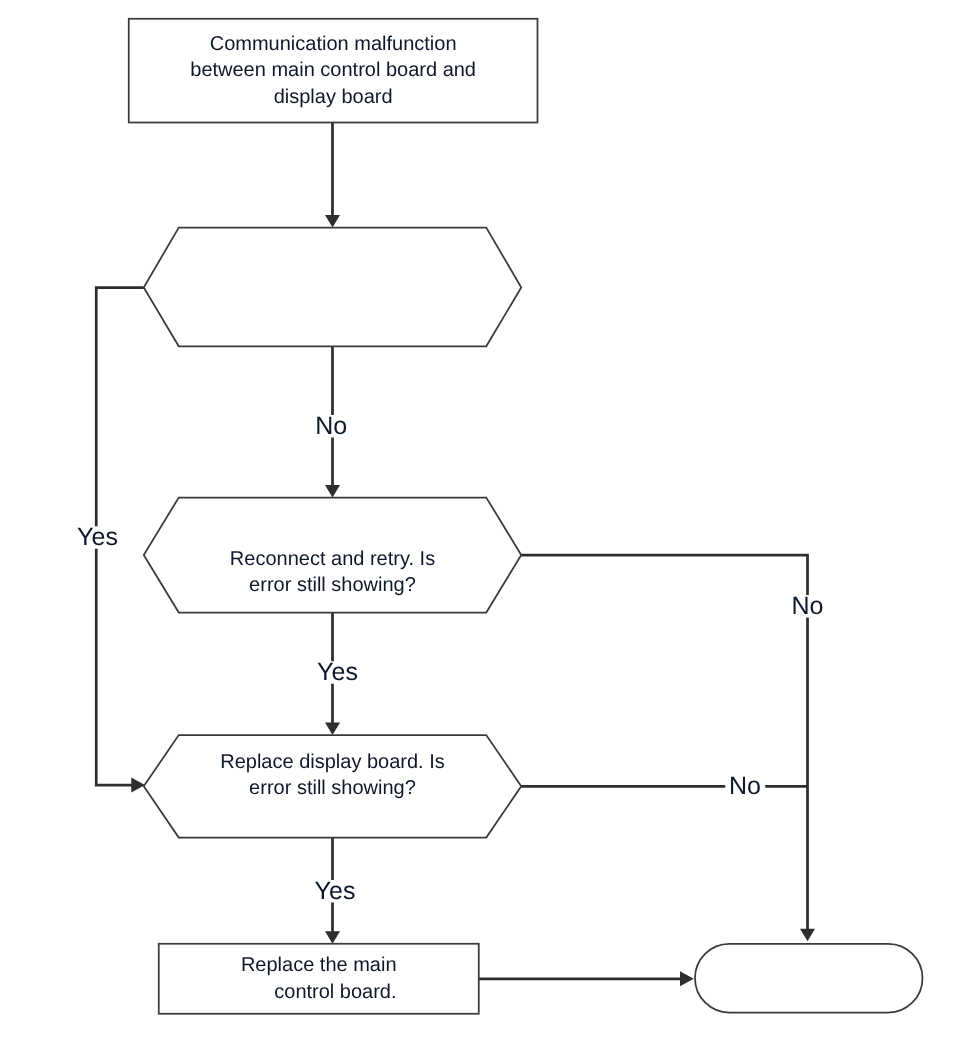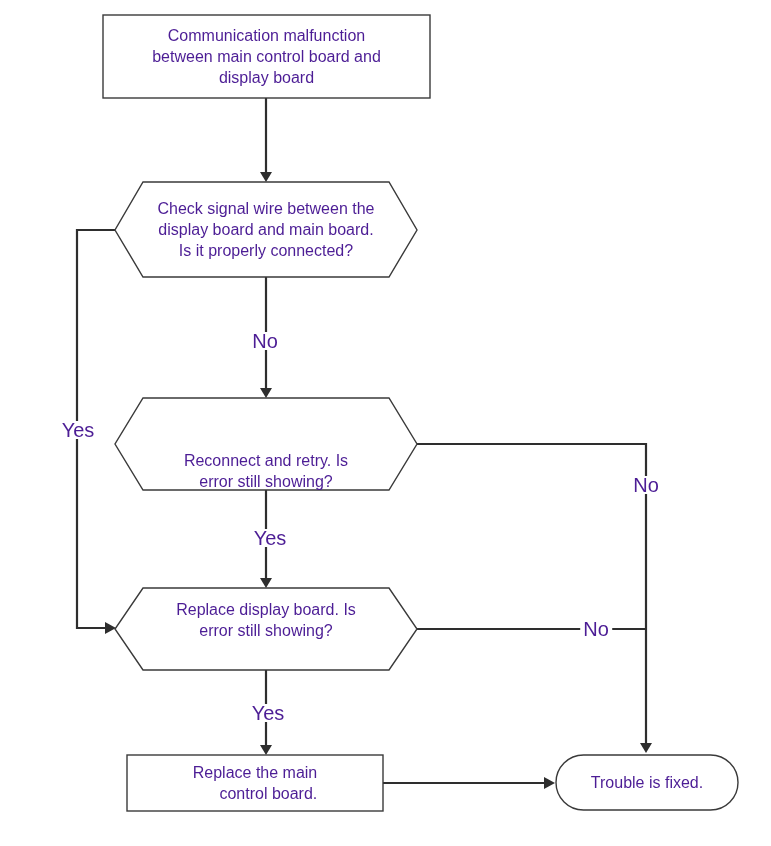--- a/index.html
+++ b/index.html
@@ -6,21 +6,21 @@
     margin: 0;
     padding: 0;
     background: #ffffff;
   }
   #canvas {
     position: relative;
     width: 771px;
     height: 846px;
     background: #ffffff;
     font-family: "Liberation Sans", sans-serif;
-    color: #4c1d95;
+    color: #0f172a;
     overflow: hidden;
   }
   #shape-layer {
     position: absolute;
     left: 0;
     top: 0;
   }
   .node-label {
     position: absolute;
     display: flex;
@@ -77,34 +77,30 @@
       <polygon points="143,588 389,588 417,629 389,670 143,670 115,629"></polygon>
       <rect x="127" y="755" width="256" height="56"></rect>
       <rect x="556" y="755" width="182" height="55" rx="27.5" ry="27.5"></rect>
     </g>
   </svg>
 
   <div class="node-label" style="left:103px; top:15px; width:327px; height:83px;">Communication malfunction
 between main control board and
 display board</div>
 
-  <div class="node-label" style="left:115px; top:182px; width:302px; height:95px;">Check signal wire between the
-display board and main board.
-Is it properly connected?</div>
 
-  <div class="node-label" style="left:115px; top:413px; width:302px; height:116px;">Reconnect and retry. Is
+  <div class="node-label" style="left:115px; top:400px; width:302px; height:116px;">Reconnect and retry. Is
 error still showing?</div>
 
   <div class="node-label" style="left:115px; top:588px; width:302px; height:63px;">Replace display board. Is
 error still showing?</div>
 
   <div class="node-label" style="left:127px; top:755px; width:256px; height:56px;text-align:right;">Replace the main
 control board.</div>
 
-  <div class="node-label" style="left:556px; top:755px; width:182px; height:55px;">Trouble is fixed.</div>
 
   <span class="edge-label" style="left:265px; top:341px;">No</span>
 
   <span class="edge-label" style="left:78px; top:430px;">Yes</span>
 
   <span class="edge-label" style="left:270px; top:538px;">Yes</span>
 
   <span class="edge-label" style="left:646px; top:485px;">No</span>
 
   <span class="edge-label" style="left:596px; top:629px;">No</span>

